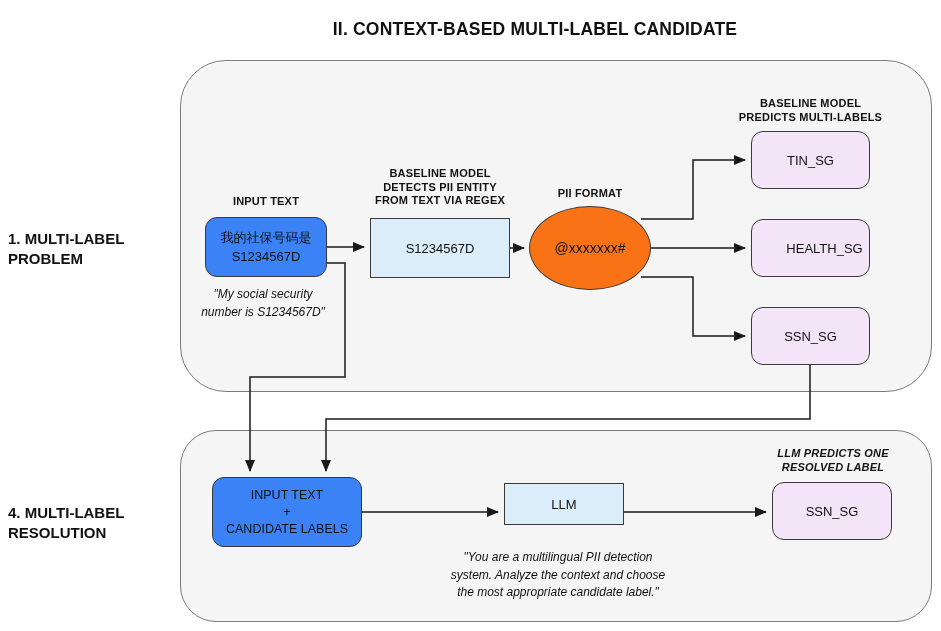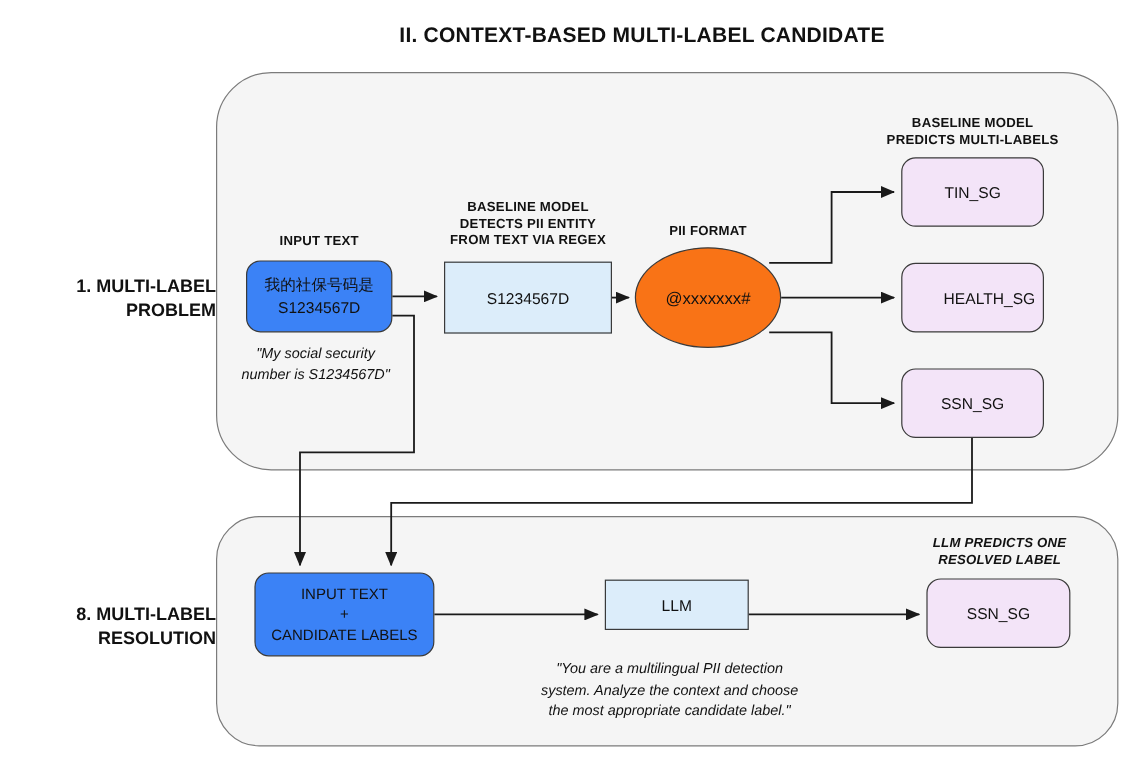--- a/index.html
+++ b/index.html
@@ -5,21 +5,21 @@
   html,body{margin:0;padding:0;background:#ffffff;}
   .canvas{
     position:relative;width:941px;height:631px;background:#ffffff;
     font-family:"Liberation Sans",sans-serif;color:#111;overflow:hidden;
   }
   .title{
     position:absolute;left:180px;top:19px;width:710px;
     text-align:center;font-size:17.5px;font-weight:bold;letter-spacing:.2px;
   }
   .side-label{
-    position:absolute;left:8px;width:172px;text-align:right;
+    position:absolute;left:8px;width:172px;text-align:left;
     font-size:15px;font-weight:bold;line-height:20px;
   }
   .side-label.one{top:229px;}
   .side-label.two{top:503px;}
   .section{
     position:absolute;background:#f5f5f5;border:1px solid #7b7b7b;
   }
   .section.one{left:180px;top:60px;width:750px;height:330px;border-radius:46px;}
   .section.two{left:180px;top:430px;width:750px;height:190px;border-radius:36px;}
   .hdr{
@@ -50,21 +50,21 @@
   svg.overlay{position:absolute;left:0;top:0;pointer-events:none;}
 </style>
 </head>
 <body>
 
 <div class="canvas">
 
   <div class="title">II. CONTEXT-BASED MULTI-LABEL CANDIDATE</div>
 
   <div class="side-label one">1. MULTI-LABEL PROBLEM</div>
-  <div class="side-label two">8. MULTI-LABEL RESOLUTION</div>
+  <div class="side-label two">4. MULTI-LABEL RESOLUTION</div>
 
   <div class="section one"></div>
   <div class="section two"></div>
 
   <div class="hdr" style="left:205px;top:195px;width:122px;">INPUT TEXT</div>
   <div class="hdr" style="left:358px;top:167px;width:164px;">BASELINE MODEL
 DETECTS PII ENTITY
 FROM TEXT VIA REGEX</div>
   <div class="hdr" style="left:529px;top:187px;width:122px;">PII FORMAT</div>
   <div class="hdr" style="left:733px;top:97px;width:155px;">BASELINE MODEL

